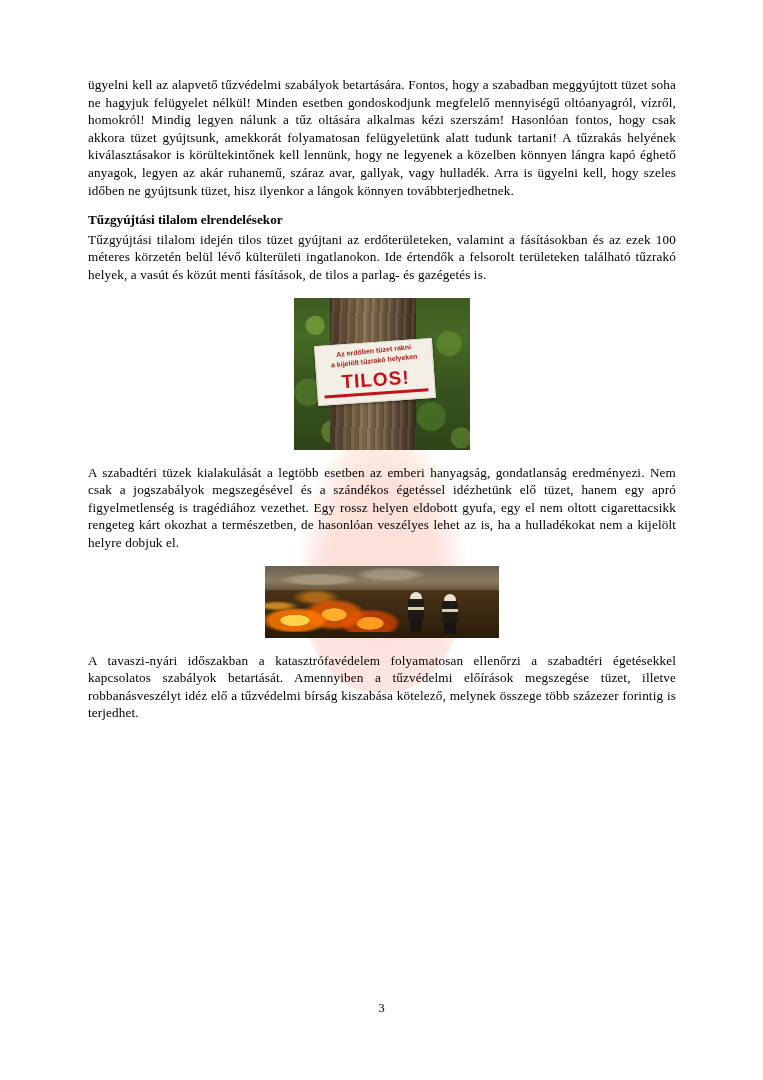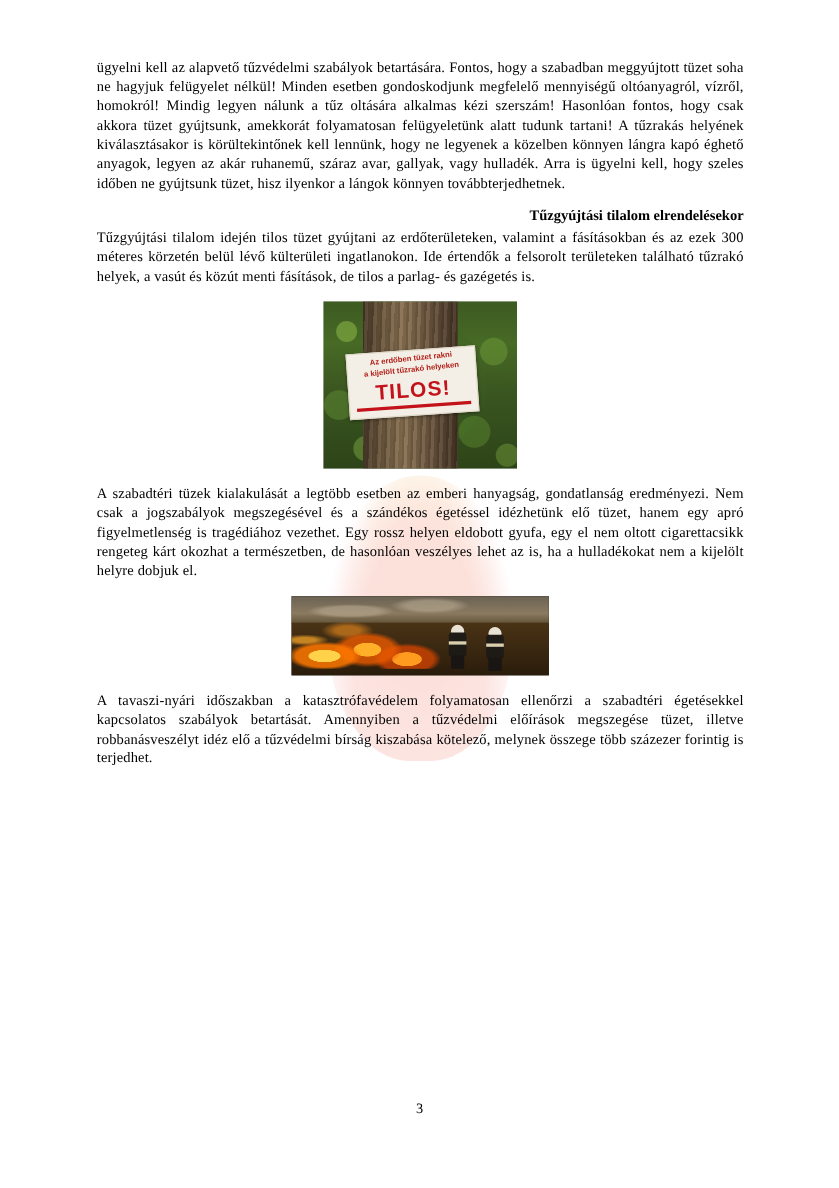--- a/index.html
+++ b/index.html
@@ -15,36 +15,36 @@
     height: 1080px;
     background: #ffffff;
     margin: 0 auto;
     position: relative;
     box-sizing: border-box;
     overflow: hidden;
   }
   .content {
     position: absolute;
     left: 88px;
-    top: 52px;
+    top: 76px;
     width: 588px;
   }
   p.body-text {
     margin: 0 0 0 0;
     font-size: 13.2px;
     line-height: 17.6px;
     text-align: justify;
     color: #000;
     letter-spacing: 0.01em;
   }
   .section-title {
     margin: 12px 0 2px 0;
     font-size: 13.2px;
     font-weight: bold;
-    text-align: right;
+    text-align: left;
     line-height: 17.6px;
   }
   .spacer-14 { height: 14px; }
   .bold-closing {
     margin: 0;
     font-size: 13.6px;
     font-weight: bold;
     line-height: 18px;
     text-align: justify;
   }
@@ -230,21 +230,21 @@
   <div class="watermark">
     <div class="wm-flame"></div>
   </div>
 
   <div class="content">
 
     <p class="body-text">ügyelni kell az alapvető tűzvédelmi szabályok betartására. Fontos, hogy a szabadban meggyújtott tüzet soha ne hagyjuk felügyelet nélkül! Minden esetben gondoskodjunk megfelelő mennyiségű oltóanyagról, vízről, homokról! Mindig legyen nálunk a tűz oltására alkalmas kézi szerszám! Hasonlóan fontos, hogy csak akkora tüzet gyújtsunk, amekkorát folyamatosan felügyeletünk alatt tudunk tartani! A tűzrakás helyének kiválasztásakor is körültekintőnek kell lennünk, hogy ne legyenek a közelben könnyen lángra kapó éghető anyagok, legyen az akár ruhanemű, száraz avar, gallyak, vagy hulladék. Arra is ügyelni kell, hogy szeles időben ne gyújtsunk tüzet, hisz ilyenkor a lángok könnyen továbbterjedhetnek.</p>
 
     <div class="section-title">Tűzgyújtási tilalom elrendelésekor</div>
 
-    <p class="body-text">Tűzgyújtási tilalom idején tilos tüzet gyújtani az erdőterületeken, valamint a fásításokban és az ezek 300 méteres körzetén belül lévő külterületi ingatlanokon. Ide értendők a felsorolt területeken található tűzrakó helyek, a vasút és közút menti fásítások, de tilos a parlag- és gazégetés is.</p>
+    <p class="body-text">Tűzgyújtási tilalom idején tilos tüzet gyújtani az erdőterületeken, valamint a fásításokban és az ezek 100 méteres körzetén belül lévő külterületi ingatlanokon. Ide értendők a felsorolt területeken található tűzrakó helyek, a vasút és közút menti fásítások, de tilos a parlag- és gazégetés is.</p>
 
     <div class="figure">
       <div class="img-tree">
         <div class="foliage"></div>
         <div class="trunk"></div>
         <div class="sign">
           <div class="l1">Az erdőben tüzet rakni</div>
           <div class="l2">a kijelölt tűzrakó helyeken</div>
           <div class="big">TILOS!</div>
           <div class="redline"></div>

